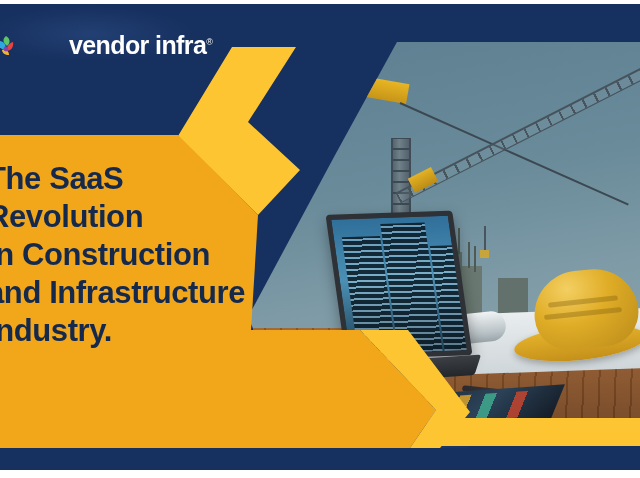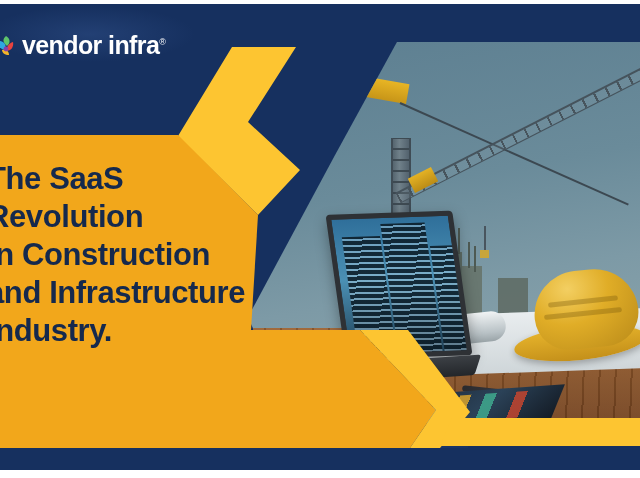--- a/index.html
+++ b/index.html
@@ -292,20 +292,21 @@
     width: 20px; height: 22px;
     flex: 0 0 auto;
   }
   .logo-text {
     color: #ffffff;
     font-size: 25px;
     font-weight: bold;
     letter-spacing: -0.6px;
     position: relative;
     white-space: nowrap;
+    margin-left: 47px;
   }
   .logo-reg {
     font-size: 9px;
     vertical-align: super;
     color: #ffffff;
     font-weight: normal;
   }
   
   .strip-top, .strip-bottom {
     position: absolute; left: 0; width: 640px;

